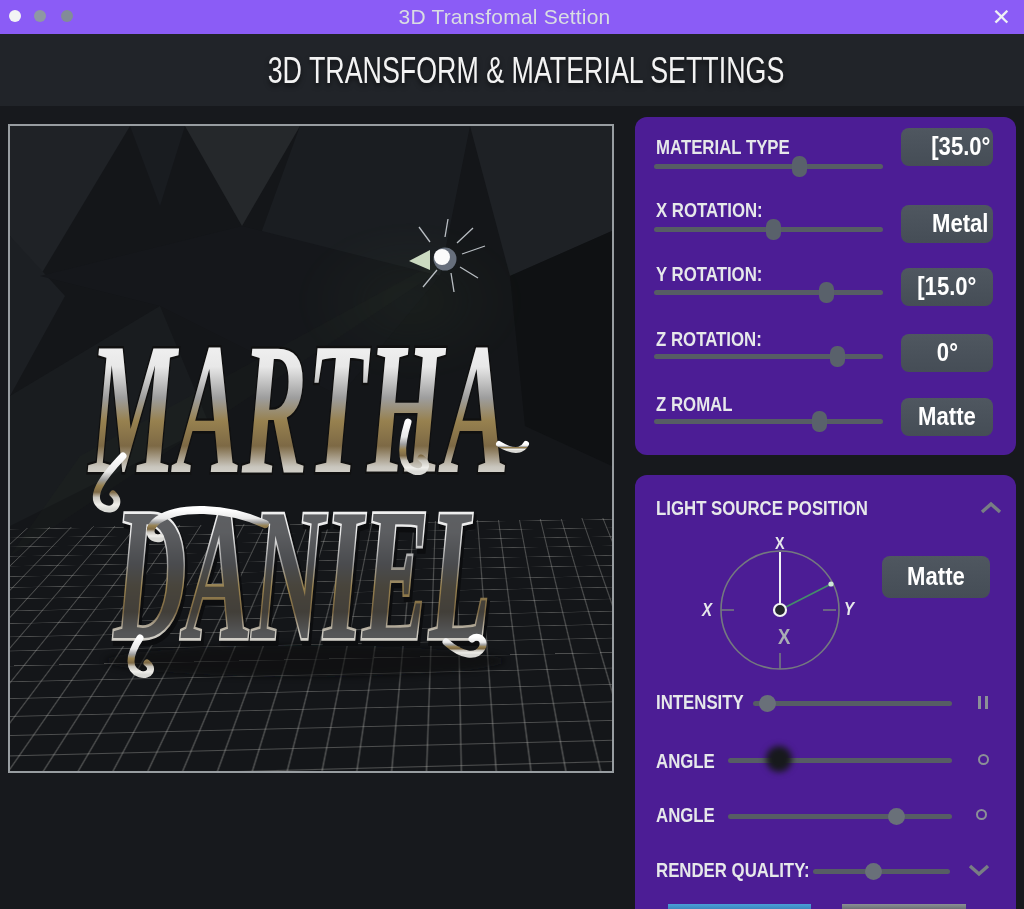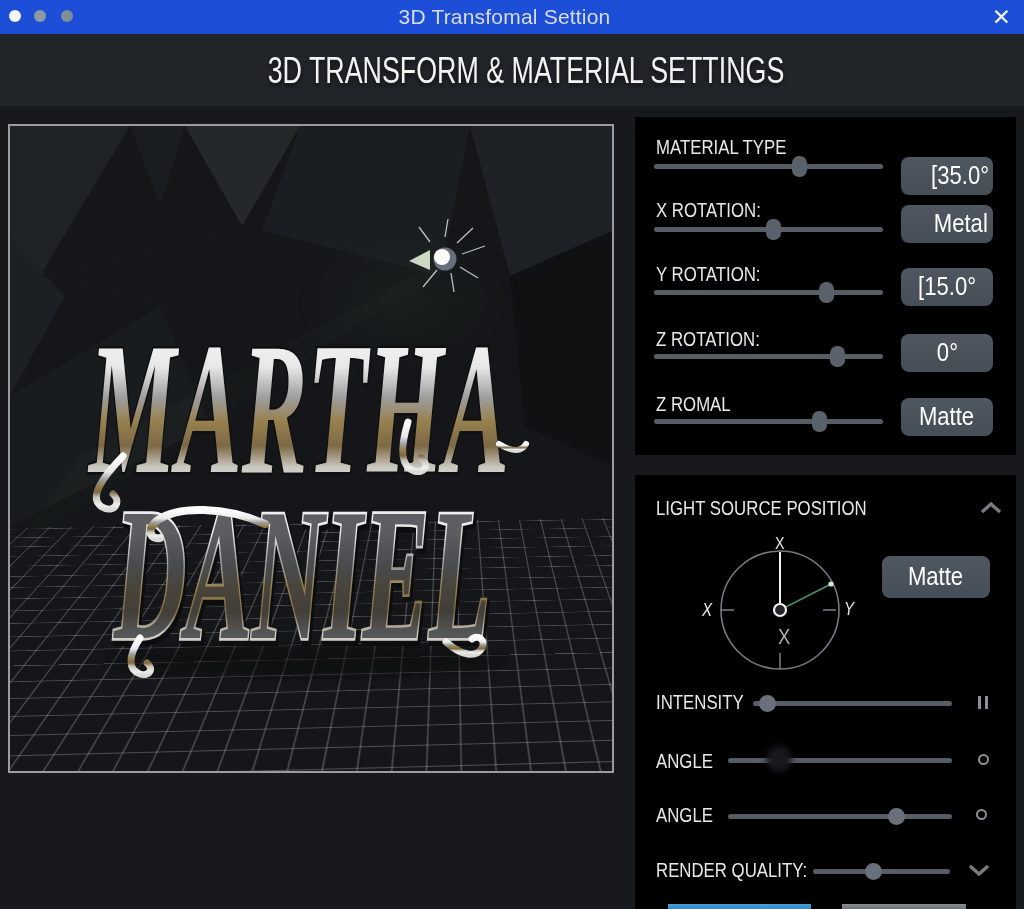--- a/index.html
+++ b/index.html
@@ -1,40 +1,40 @@
 <!DOCTYPE html>
 <html><head>
 <meta charset="utf-8">
 <style>
   * { margin:0; padding:0; box-sizing:border-box; }
   html,body { width:1024px; height:909px; overflow:hidden; background:#17191d;
     font-family:"Liberation Sans", sans-serif; }
   .titlebar { position:absolute; left:0; top:0; width:1024px; height:34px;
-    background:#1d4ed8; z-index:5; }
+    background:#8b5cf6; z-index:5; }
   .dot { position:absolute; top:10px; width:12px; height:12px; border-radius:50%; }
   .d1 { left:9px;  background:#f2f4f5; }
   .d2 { left:34px; background:#8e97a4; }
   .d3 { left:61px; background:#828c98; }
   .title-text { position:absolute; top:5px; left:0; width:1009px; text-align:center;
     font-size:21px; color:#d9dde2; letter-spacing:0.2px; }
   .closex { position:absolute; top:4px; right:13px; color:#eef1f4; font-size:23px; }
   .header { position:absolute; left:0; top:34px; width:1024px; height:72px;
     background:#212429; z-index:4; }
   .header-text { position:absolute; top:16px; left:14px; width:1024px; text-align:center;
     font-size:36px; color:#f3f3f3; letter-spacing:0;
     transform:scaleX(0.745); transform-origin:50% 50%;
     text-shadow:0 3px 6px rgba(0,0,0,0.55); }
   .preview { position:absolute; left:8px; top:124px; width:606px; height:649px;
     border:2px solid #989da1; background:#141619; overflow:hidden; }
   #floor { position:absolute; left:-520px; top:394px; width:2000px; height:1600px;
     background-image:
       repeating-linear-gradient(90deg, rgba(185,185,180,0.34) 0 1.2px, transparent 1.2px 21px),
       repeating-linear-gradient(0deg, rgba(185,185,180,0.34) 0 1.2px, transparent 1.2px 21px);
     transform-origin:50% 0; transform:perspective(900px) rotateX(67deg) rotateZ(-2.4deg); }
-  .panel { position:absolute; left:634px; width:386px; background:#000000; border-radius:0; }
+  .panel { position:absolute; left:634px; width:386px; background:#4c1d95; border-radius:12px;font-weight:bold; }
   .plabel { position:absolute; color:#e6e8ea; font-size:20px; white-space:nowrap;
     transform:scaleX(0.84); transform-origin:0 50%; }
   .track { position:absolute; height:5px; border-radius:2.5px; background:#565d64; }
   .thumb { position:absolute; width:15px; height:21px; border-radius:7px; background:#59616b; }
   .btn { position:absolute; left:266px; width:92px; height:38px; border-radius:8px;
     background:linear-gradient(#4f5760,#454d56); color:#fff; font-size:26px;
     text-align:center; line-height:36px; }
   .btn span { display:inline-block; transform:scaleX(0.85); }
   .rthumb { position:absolute; width:17px; height:17px; border-radius:50%; background:#697079; }
   .ring { position:absolute; width:11px; height:11px; border-radius:50%; border:2px solid #8b9097; }
@@ -122,21 +122,21 @@
         <circle cx="-3" cy="-2" r="8" fill="#fbfbfb"></circle>
         <polygon points="-36,2 -15,-9 -15,11" fill="#d5e5ca" opacity="0.95"></polygon>
       </g>
     </svg>
   </div>
 
   <div class="panel" style="left:635px; top:117px; width:381px; height:338px;">
     <div class="plabel" style="left:21px; top:19px;">MATERIAL TYPE</div>
     <div class="track" style="left:19px; top:46.5px; width:229px;"></div>
     <div class="thumb" style="left:157px; top:38.5px;"></div>
-    <div class="btn" style="top:40px;padding-left:25px;"><span>[35.0°</span></div>
+    <div class="btn" style="top:11px;padding-left:25px;"><span>[35.0°</span></div>
 
     <div class="plabel" style="left:21px; top:82px;">X ROTATION:</div>
     <div class="track" style="left:19px; top:109.5px; width:229px;"></div>
     <div class="thumb" style="left:131px; top:101.5px;"></div>
     <div class="btn" style="top:88px;text-align:right;"><span>Metal</span></div>
 
     <div class="plabel" style="left:21px; top:146px;">Y ROTATION:</div>
     <div class="track" style="left:19px; top:172.5px; width:229px;"></div>
     <div class="thumb" style="left:184px; top:164.5px;"></div>
     <div class="btn" style="top:151px;"><span>[15.0°</span></div>

